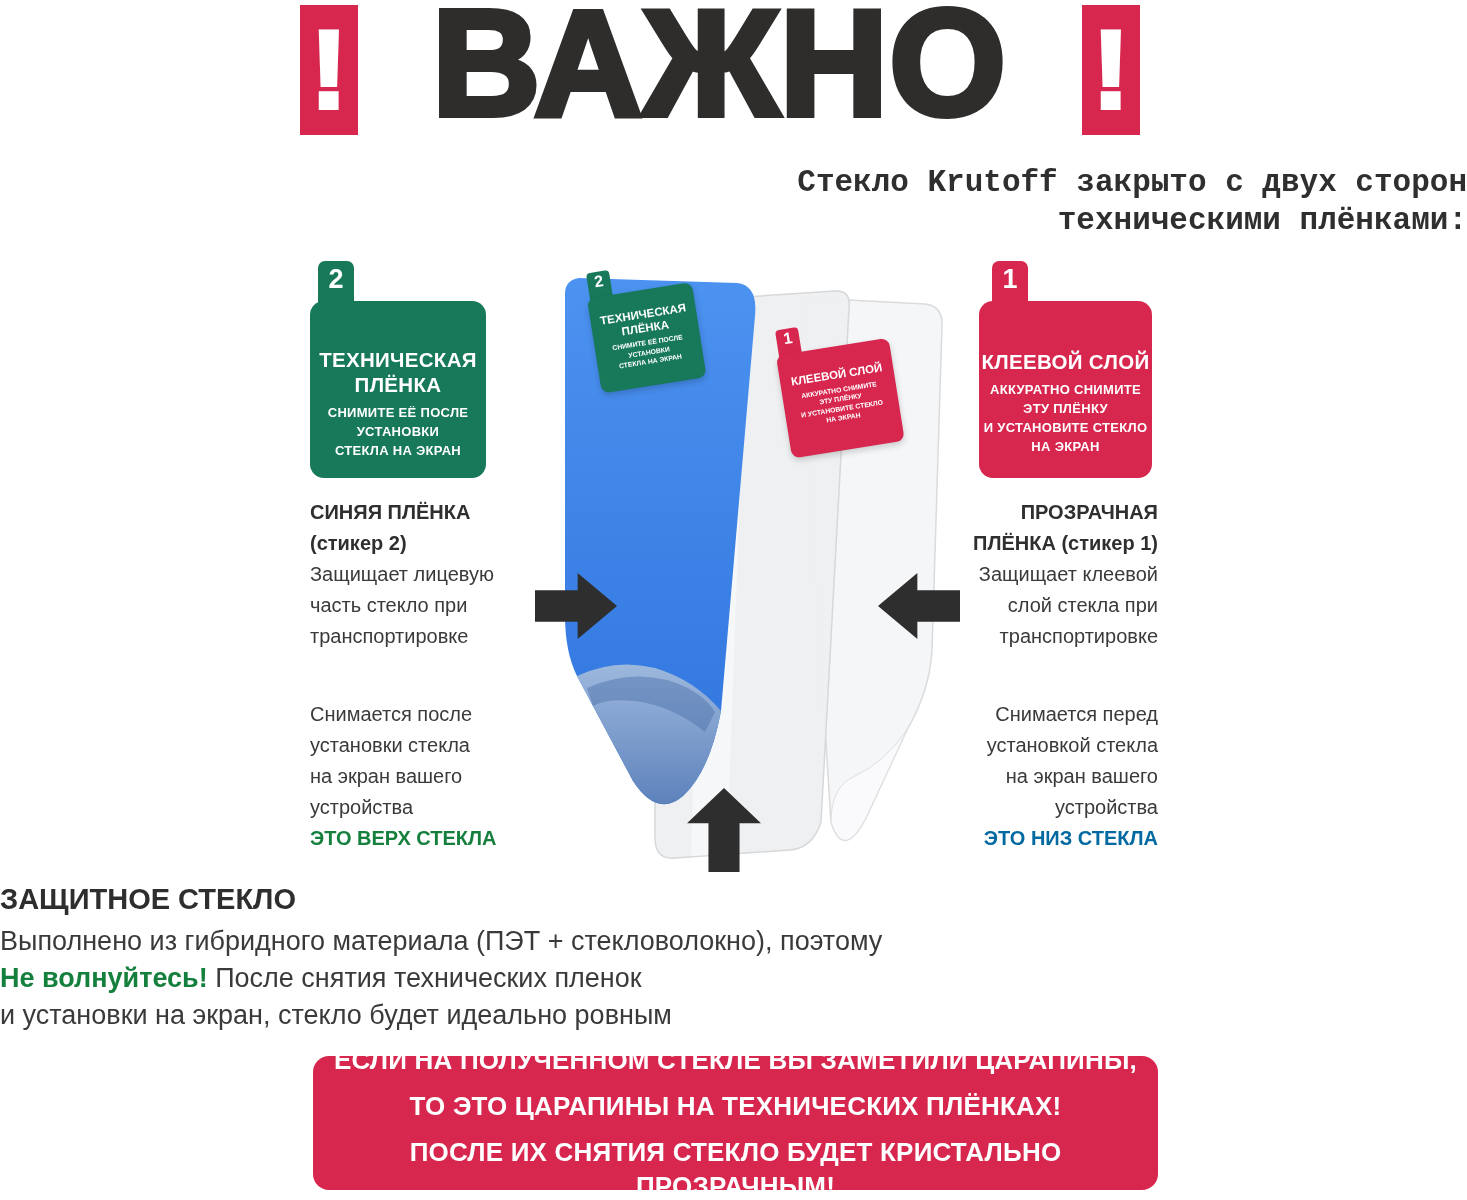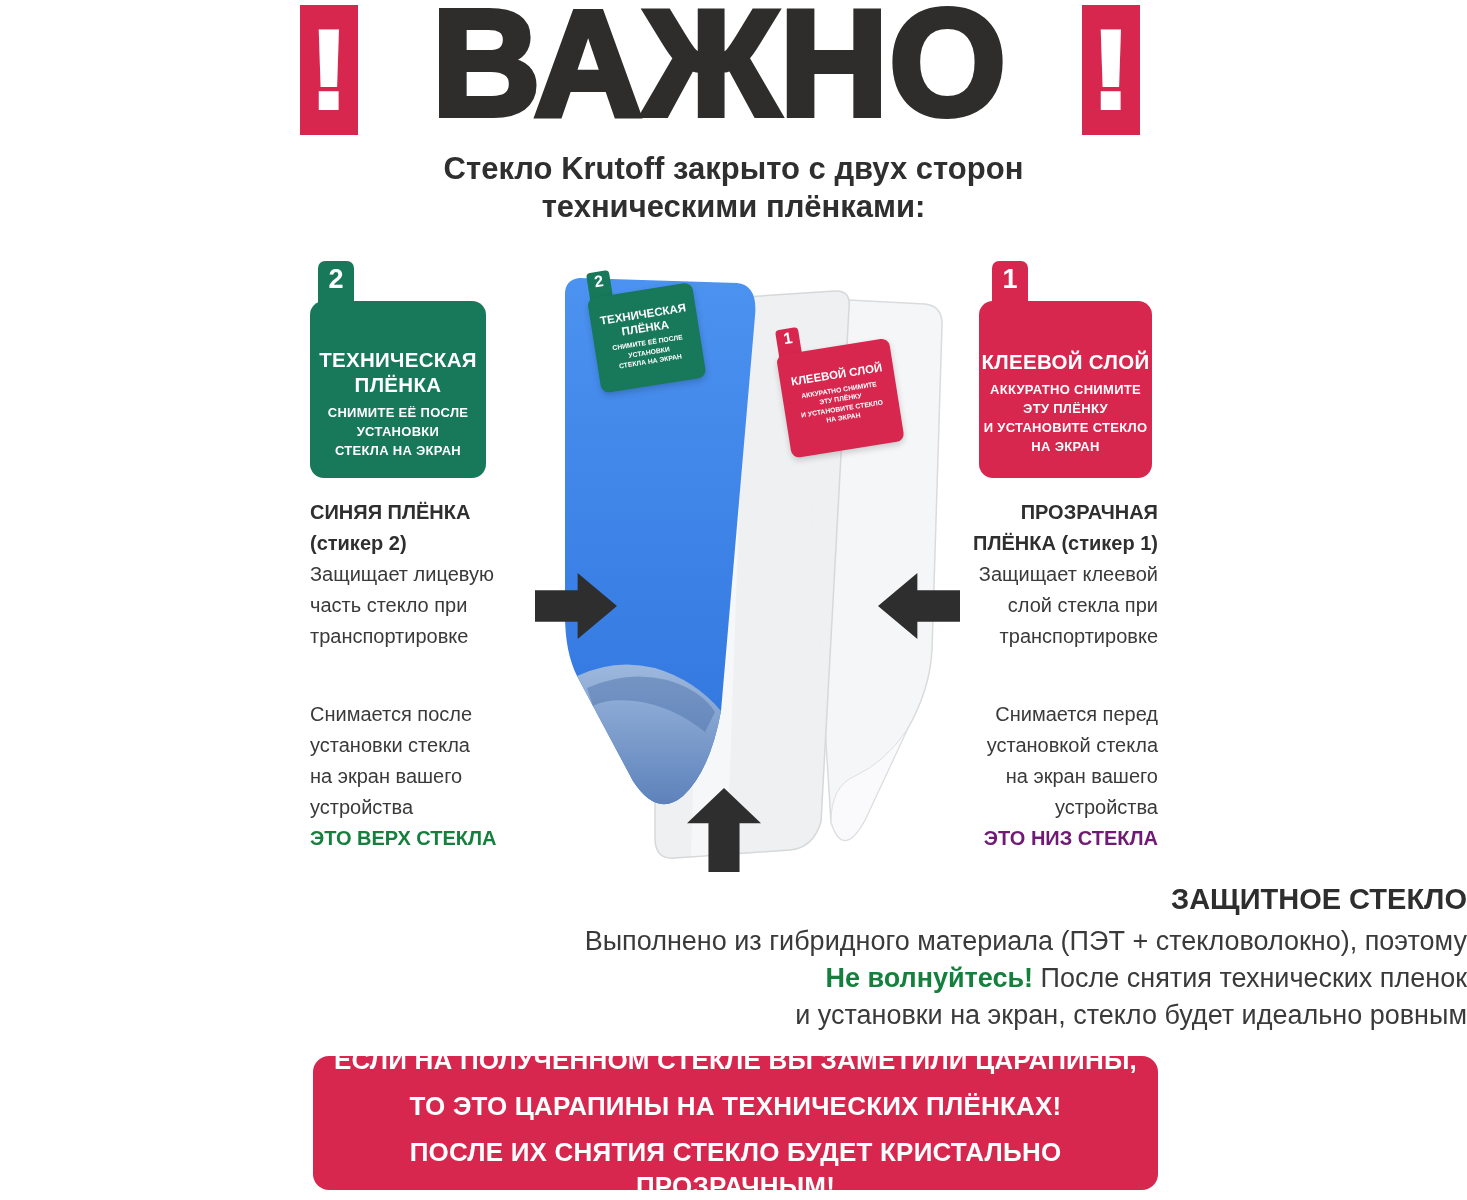--- a/index.html
+++ b/index.html
@@ -15,22 +15,22 @@
     width:58px;height:130px;background:#d7274e;color:#ffffff;
     display:flex;align-items:center;justify-content:center;
     font-weight:700;font-size:112px;-webkit-text-stroke:4px #ffffff;line-height:100px;
   }
   .title-vazhno{
     left:357px;top:-12px;width:725px;text-align:center;
     font-weight:700;font-size:150px;line-height:150px;color:#2e2d2c;
     -webkit-text-stroke:6px #2e2d2c;letter-spacing:1px;
   }
   .subtitle{
-    left:0;top:150px;width:100%;text-align:center;
-    font-weight:700;font-size:31px;line-height:38px;color:#2f2f2f;
+    left:0;top:164px;width:100%;text-align:right;
+    font-weight:700;font-size:31px;line-height:38px;color:#2f2f2f;font-family:Liberation Mono, monospace;
   }
 
   
   .sticker-tab{
     position:absolute;top:0;width:36px;height:44px;border-radius:7px 7px 0 0;
     color:#fff;font-weight:700;font-size:27px;
     display:flex;align-items:flex-start;justify-content:center;padding-top:3px;box-sizing:border-box;
   }
   .sticker-body{
     position:absolute;top:40px;left:0;border-radius:14px;color:#fff;text-align:center;
@@ -59,24 +59,24 @@
   .block-arrow{position:absolute;background:#2e2e2e;}
   .arrow-right{clip-path:polygon(0 26%,52% 26%,52% 0,100% 50%,52% 100%,52% 74%,0 74%);}
   .arrow-left {clip-path:polygon(100% 26%,48% 26%,48% 0,0 50%,48% 100%,48% 74%,100% 74%);}
   .arrow-up   {clip-path:polygon(50% 0,100% 42%,71% 42%,71% 100%,29% 100%,29% 42%,0 42%);}
 
   
   .text-col{position:absolute;top:497px;width:250px;font-size:20px;line-height:31px;color:#3a3a3a;}
   .col-title{font-weight:700;color:#2f2f2f;}
   .para2{margin-top:47px;}
   .hl-green{font-weight:700;color:#15803d;}
-  .hl-red{font-weight:700;color:#701a75;}
-
-  
-  .glass-section{left:0;top:881px;width:100%;text-align:right;}
+  .hl-red{font-weight:700;color:#0369a1;}
+
+  
+  .glass-section{left:0;top:881px;width:100%;text-align:left;}
   .glass-title{font-weight:700;font-size:29px;line-height:36px;color:#2e2e2e;margin-bottom:6px;}
   .glass-line{font-size:27px;line-height:37px;color:#3a3a3a;}
 
   
   .banner{
     left:313px;top:1056px;width:845px;height:134px;background:#d7274e;border-radius:16px;
     display:flex;flex-direction:column;align-items:center;justify-content:center;gap:12px;
     color:#ffffff;font-weight:700;font-size:26px;line-height:34px;text-align:center;
     padding:0 18px;box-sizing:border-box;letter-spacing:0.2px;
   }

